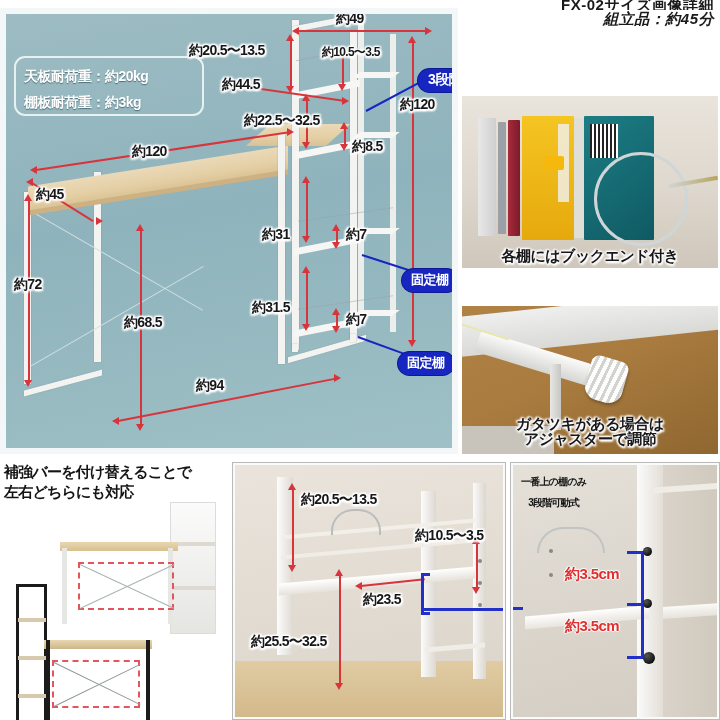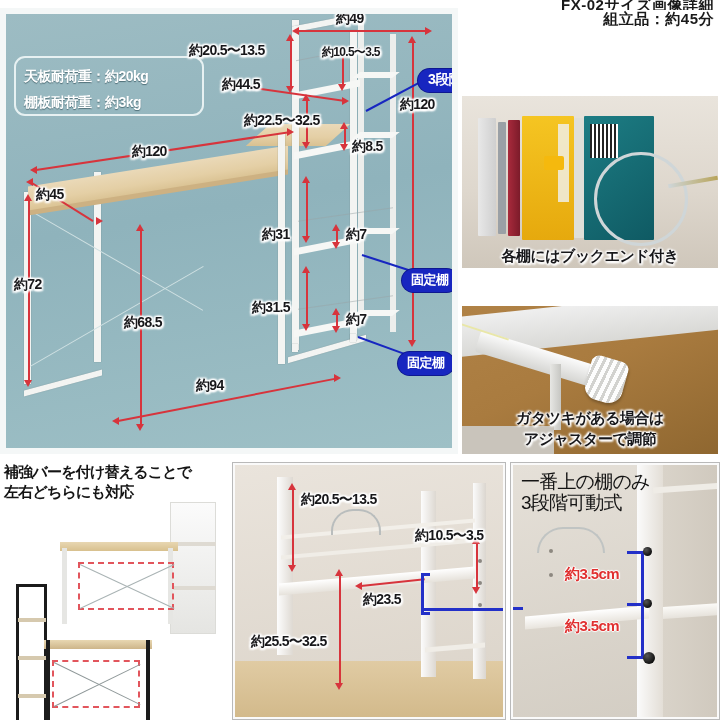--- a/index.html
+++ b/index.html
@@ -5,21 +5,21 @@
   html,body{margin:0;padding:0;background:#ffffff;}
   body{width:720px;height:720px;overflow:hidden;
        font-family:"Liberation Sans","DejaVu Sans",sans-serif;}
   #root{position:relative;width:720px;height:720px;}
 
   
   .hdr{position:absolute;right:6px;top:-4px;width:300px;text-align:right;
        color:#1a1a1a;font-size:15px;font-weight:bold;line-height:17px;
        letter-spacing:.5px;}
   .hdr .l1{display:block;overflow:hidden;height:14px;}
-  .hdr .l2{display:block;}
+  .hdr .l2{display:block;font-style:italic;}
 
   
   #mainPanel{position:absolute;left:0;top:8px;width:458px;height:446px;
       background:#f4f7f7;padding:4px;box-sizing:border-box;}
   #mainCanvas{position:absolute;left:6px;top:6px;width:446px;height:434px;
       background:linear-gradient(170deg,#9dbcc3 0%,#8fb3bc 45%,#9ec0c6 100%);
       overflow:hidden;}
 
   
   .loadbox{position:absolute;left:8px;top:42px;width:190px;height:60px;
@@ -84,22 +84,22 @@
   #bmPanel{position:absolute;left:232px;top:462px;width:274px;height:258px;
       background:#fafafa;border:1px solid #b9b9b9;box-sizing:border-box;overflow:hidden;}
   #bmPhoto{position:absolute;left:2px;top:2px;right:2px;bottom:2px;
       background:linear-gradient(170deg,#e7e2da 0%,#ded8cf 50%,#cfc8bd 100%);overflow:hidden;}
 
   
   #brPanel{position:absolute;left:510px;top:462px;width:210px;height:258px;
       background:#fafafa;border:1px solid #b9b9b9;box-sizing:border-box;overflow:hidden;}
   #brPhoto{position:absolute;left:2px;top:2px;right:2px;bottom:2px;
       background:linear-gradient(160deg,#e3ded6 0%,#d8d2c8 55%,#c9c2b6 100%);overflow:hidden;}
-  .br-title{position:absolute;left:8px;top:6px;color:#141414;font-size:19px;
-      font-weight:normal;line-height:21px;letter-spacing:-.8px;}
+  .br-title{position:absolute;left:8px;top:6px;color:#141414;font-size:10px;
+      font-weight:bold;line-height:21px;letter-spacing:-.8px;text-align:center;}
   .redlab{position:absolute;color:#e03030;font-size:15px;font-weight:bold;
       letter-spacing:-.6px;white-space:nowrap;
       text-shadow:-1.2px 0 1px #fff,1.2px 0 1px #fff,0 -1.2px 1px #fff,0 1.2px 1px #fff;}
   .bline{position:absolute;background:#2330c8;}
   .bdot{position:absolute;width:9px;height:9px;border-radius:50%;
       background:radial-gradient(circle at 35% 32%,#555 0%,#111 70%);}
 
   .redDash{position:absolute;border:2px dashed #e2555c;box-sizing:border-box;}
   .thinline{position:absolute;background:#9aa3a6;}
   .blackbar{position:absolute;background:#1b1b1b;}
@@ -286,21 +286,21 @@
       <div style="position:absolute;left:16px;top:24px;width:130px;height:22px;background:linear-gradient(180deg,#fbfbfb,#d5d5d2);transform:rotate(17deg);transform-origin:0 50%;border-radius:3px;"></div>
 
       <div style="position:absolute;left:125px;top:52px;width:38px;height:44px;border-radius:8px 8px 14px 14px;background:repeating-linear-gradient(100deg,#fdfdfd 0 4px,#d2d2cf 4px 7px);transform:rotate(16deg);box-shadow:1px 2px 3px rgba(0,0,0,.25);"></div>
 
       <div style="position:absolute;left:88px;top:58px;width:11px;height:66px;background:linear-gradient(90deg,#e7e7e4,#c6c6c2);"></div>
 
       <div style="position:absolute;left:0;top:120px;width:92px;height:28px;background:#c9c4bb;"></div>
 
       <div style="position:absolute;left:-8px;top:24px;width:56px;height:2px;background:#e9e7a8;transform:rotate(18deg);"></div>
     </div>
-    <div class="cardcap" style="bottom:27px;">ガタツキがある場合は</div>
+    <div class="cardcap" style="bottom:21px;">ガタツキがある場合は</div>
     <div class="cardcap" style="bottom:6px;">アジャスターで調節</div>
   </div>
 
   <div id="blPanel">
     <div class="bl-title">
       <div>補強バーを付け替えることで</div>
       <div>左右どちらにも対応</div>
     </div>
 
     <div>

